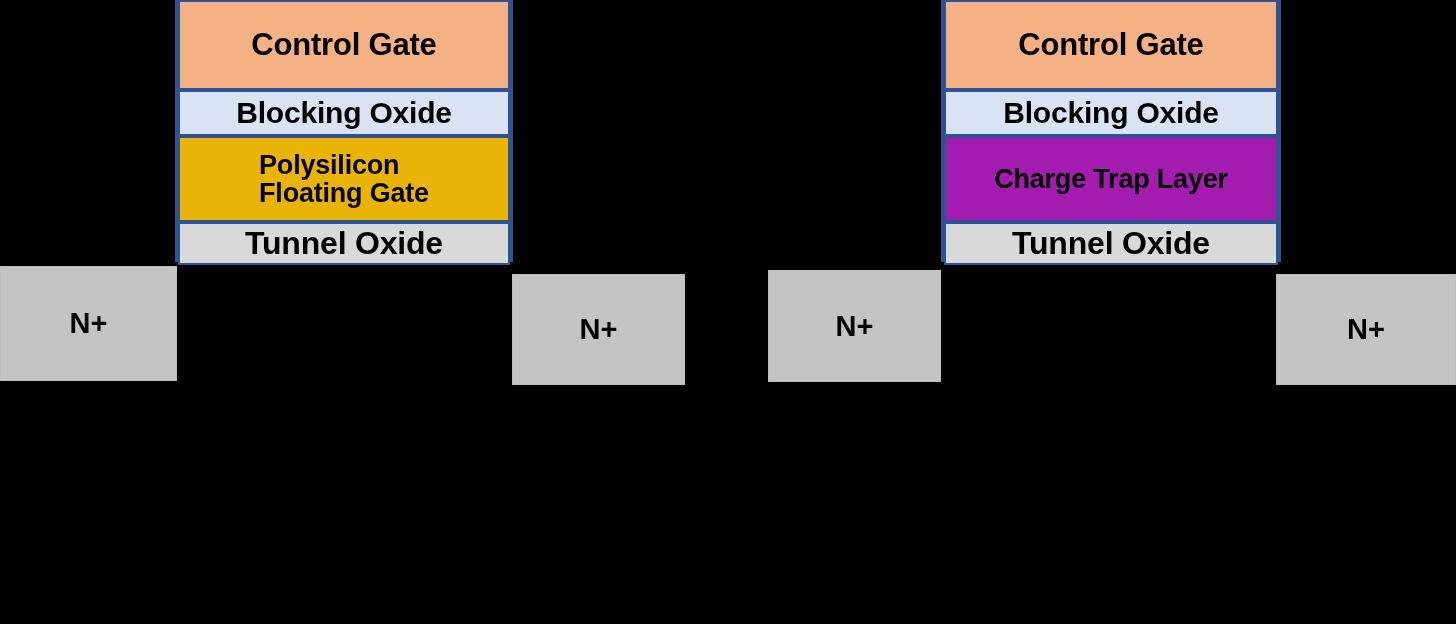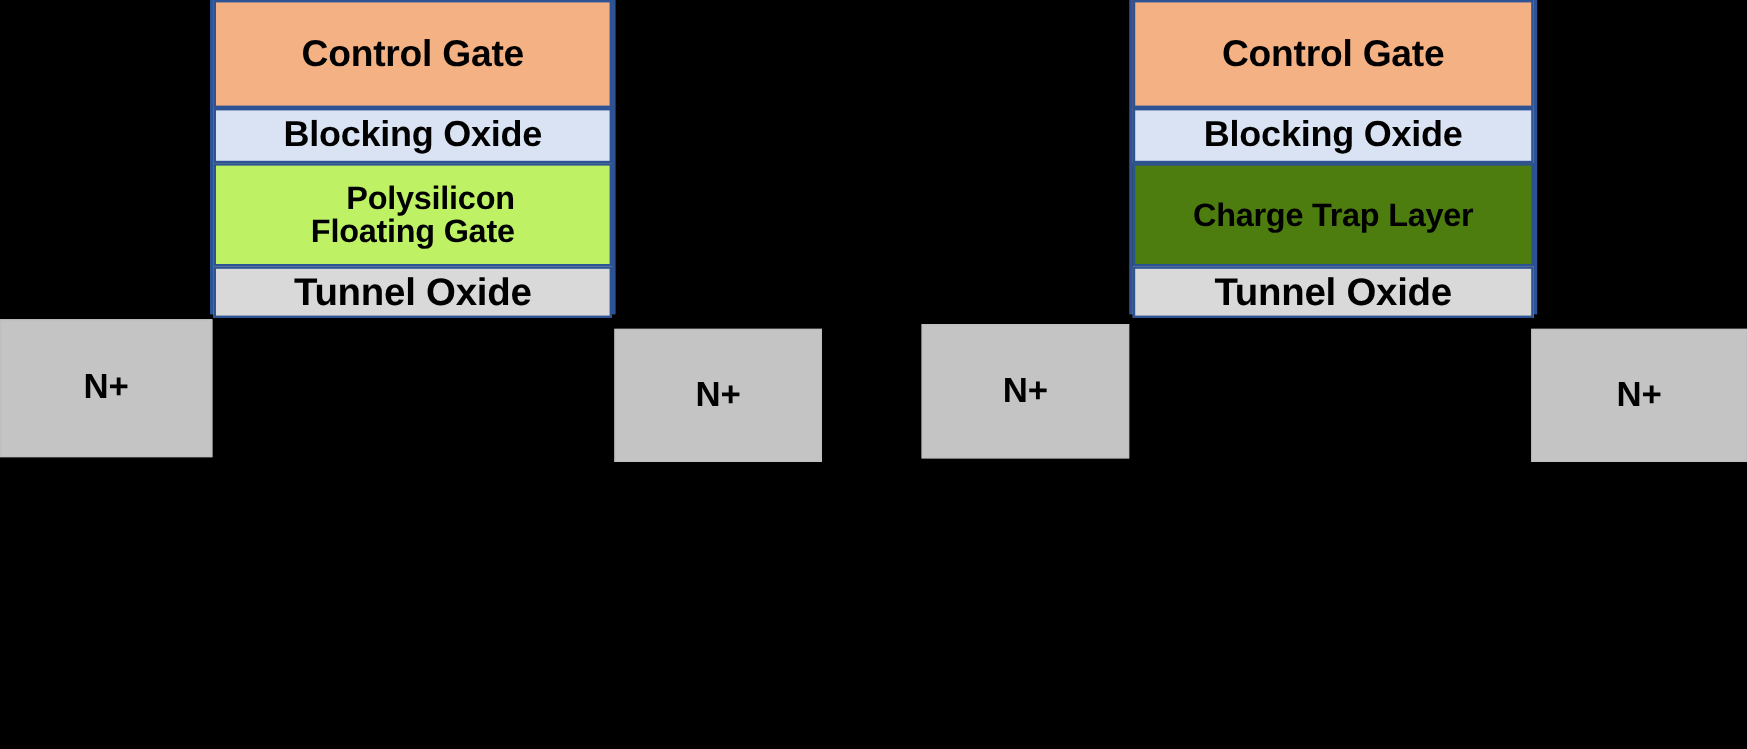--- a/index.html
+++ b/index.html
@@ -22,21 +22,21 @@
   }
   .layer {
     position: absolute;
     left: 0;
     right: 0;
     box-sizing: border-box;
     border: 2px solid #2E5395;
     display: flex;
     align-items: center;
     justify-content: center;
-    text-align: right;
+    text-align: left;
   }
   .layer-label {
     font-weight: bold;
     color: #000000;
     line-height: 1.04;
     letter-spacing: -0.2px;
     white-space: pre-line;
   }
   .lbl-control  { font-size: 31px; }
   .lbl-blocking { font-size: 30px; }
@@ -66,41 +66,41 @@
   <div class="stack" style="left:175px; top:-3px; width:338px; height:265px;">
 
     <div class="layer" style="top:0px; height:90px; background:#F4B183;">
       <span class="layer-label lbl-control">Control Gate</span>
     </div>
 
     <div class="layer" style="top:90px; height:46px; background:#DAE3F3;">
       <span class="layer-label lbl-blocking">Blocking Oxide</span>
     </div>
 
-    <div class="layer" style="top:136px; height:86px; background:#bef264;">
+    <div class="layer" style="top:136px; height:86px; background:#eab308;">
       <span class="layer-label lbl-storage">Polysilicon
 Floating Gate</span>
     </div>
 
     <div class="layer" style="top:222px; height:43px; background:#D9D9D9;">
       <span class="layer-label lbl-tunnel">Tunnel Oxide</span>
     </div>
   </div>
 
   <div class="stack" style="left:941px; top:-3px; width:340px; height:265px;">
 
     <div class="layer" style="top:0px; height:90px; background:#F4B183;">
       <span class="layer-label lbl-control">Control Gate</span>
     </div>
 
     <div class="layer" style="top:90px; height:46px; background:#DAE3F3;">
       <span class="layer-label lbl-blocking">Blocking Oxide</span>
     </div>
 
-    <div class="layer" style="top:136px; height:86px; background:#4d7c0f;">
+    <div class="layer" style="top:136px; height:86px; background:#a21caf;">
       <span class="layer-label lbl-storage">Charge Trap Layer</span>
     </div>
 
     <div class="layer" style="top:222px; height:43px; background:#D9D9D9;">
       <span class="layer-label lbl-tunnel">Tunnel Oxide</span>
     </div>
   </div>
 
   <div class="nplus" style="left:0px; top:266px; width:177px; height:115px;">
     <span class="nplus-label">N+</span>

